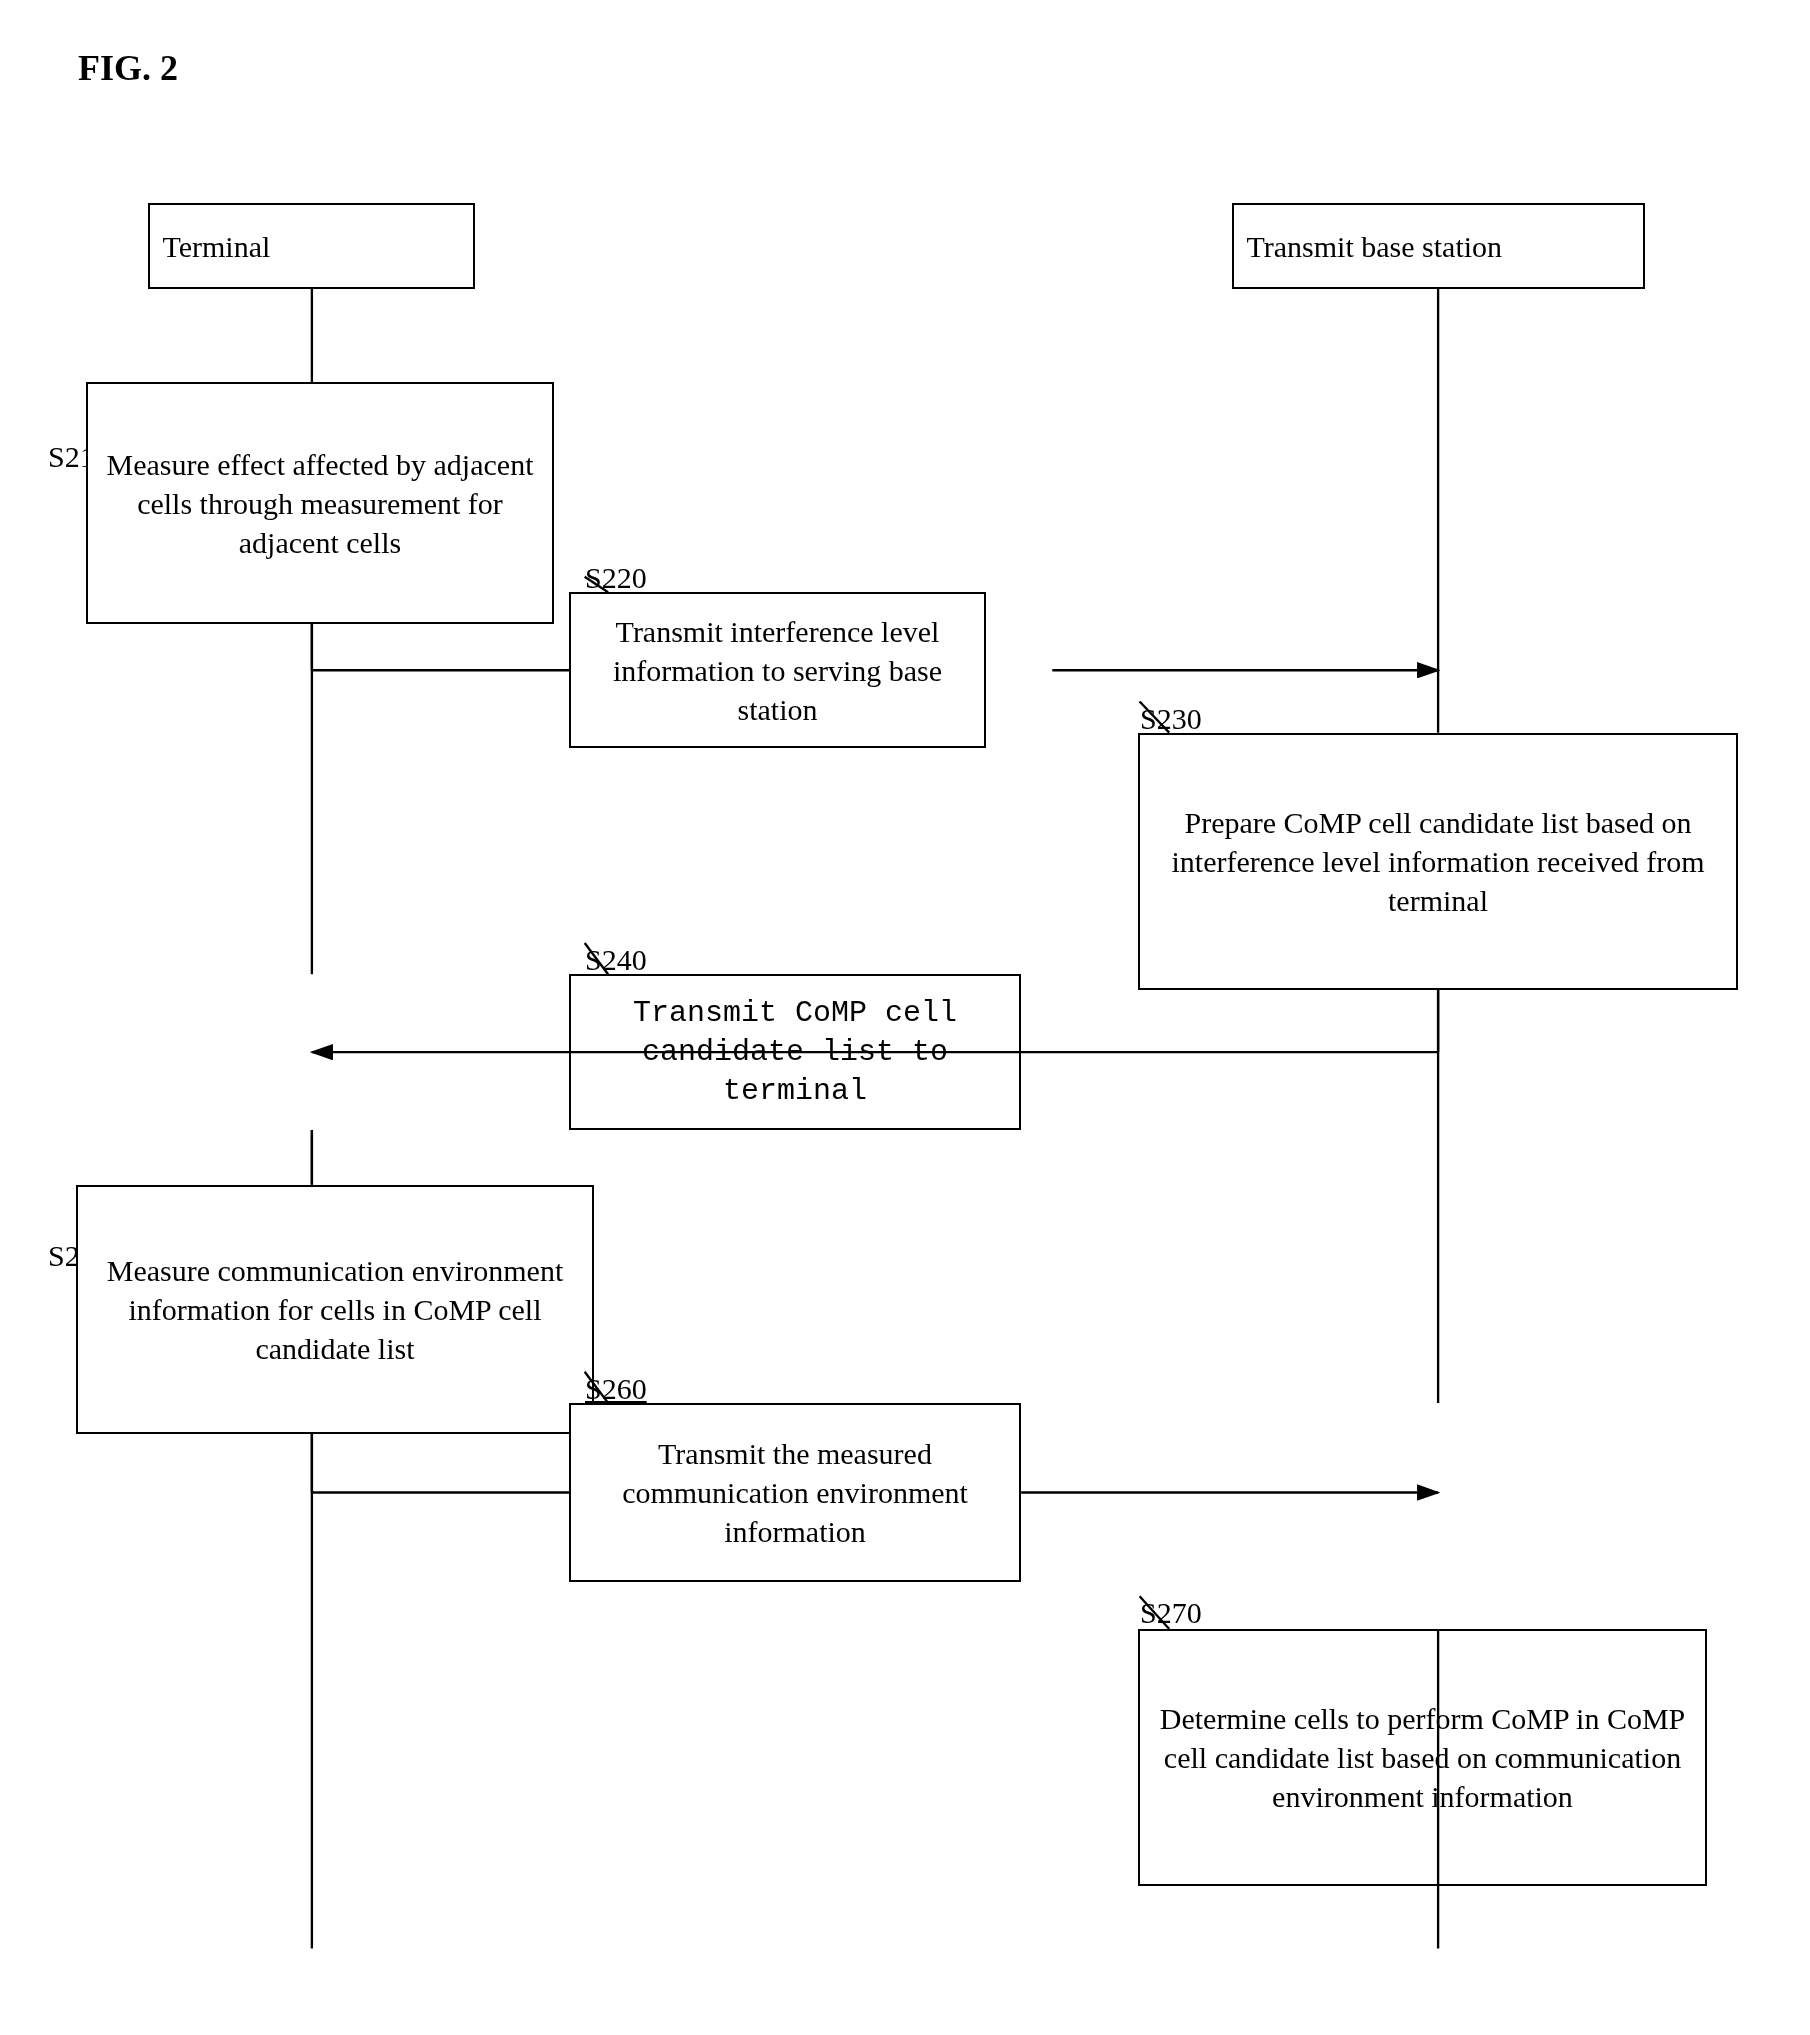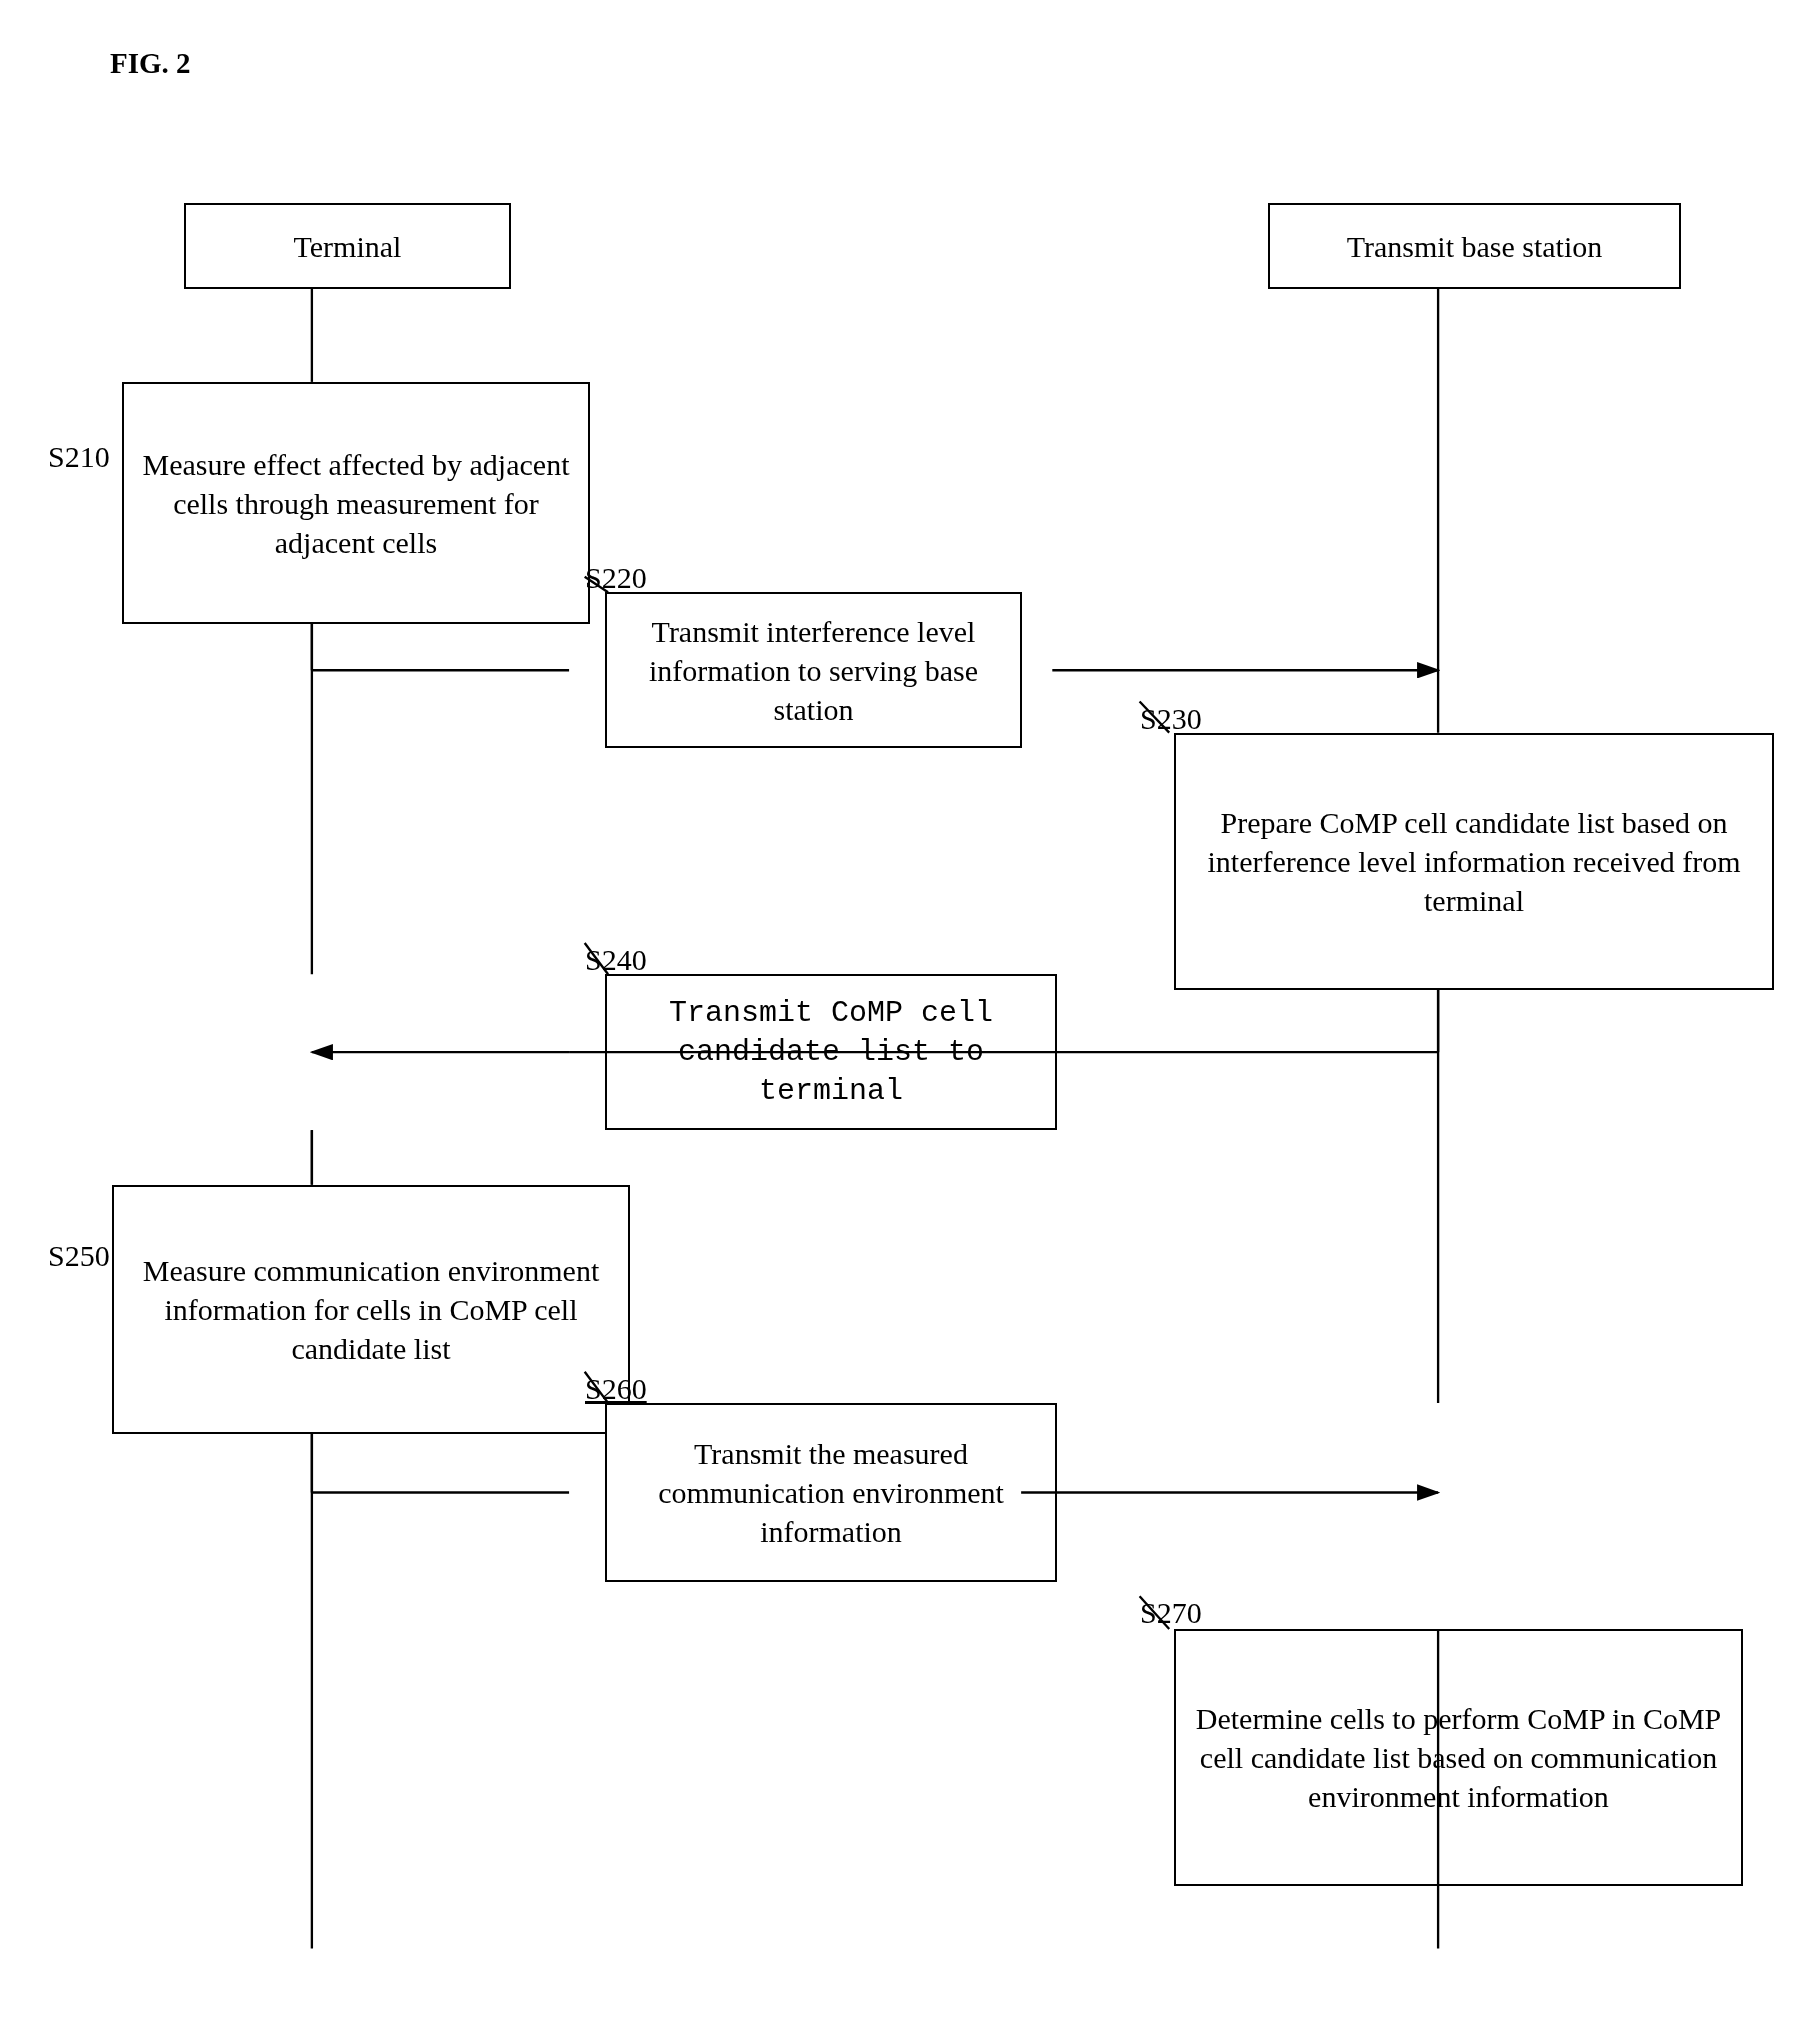--- a/index.html
+++ b/index.html
@@ -9,38 +9,35 @@
       width: 1810px;
       height: 2035px;
       position: relative;
       overflow: hidden;
     }
 
     .fig-label {
       position: absolute;
       top: 47px;
       left: 78px;
-      font-size: 29px;
+      font-size: 36px;
       font-weight: bold;
-      margin-left: 32px;
     }
 
     
     .box {
       position: absolute;
       border: 2.3px solid #000;
       background: #fff;
       display: flex;
       align-items: center;
-      justify-content: center;
       text-align: center;
       font-size: 30px;
       line-height: 1.3;
       padding: 7.8px 12.5px;
-      margin-left: 36px;
     }
 
     
     .step-label {
       position: absolute;
       font-size: 30px;
     }
 
     
     .arrows-svg {

